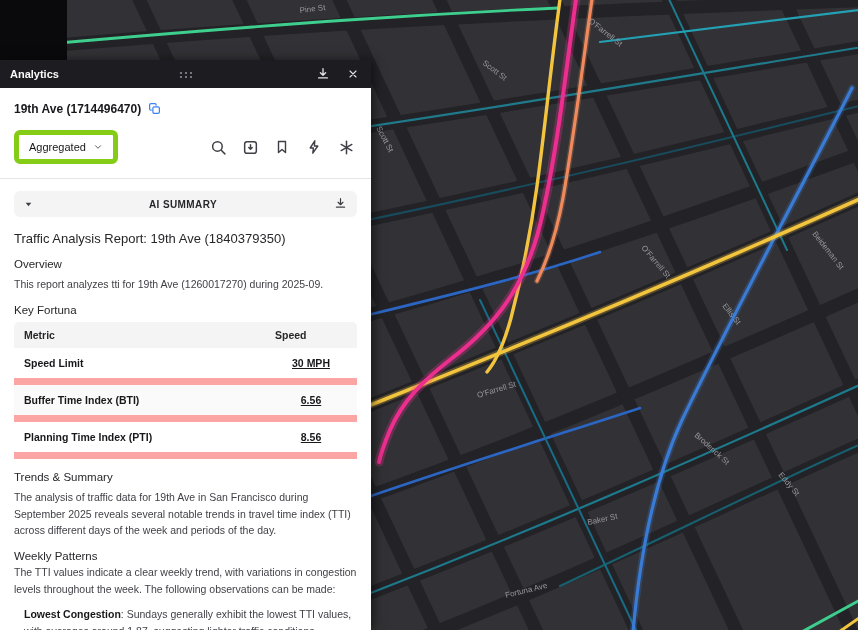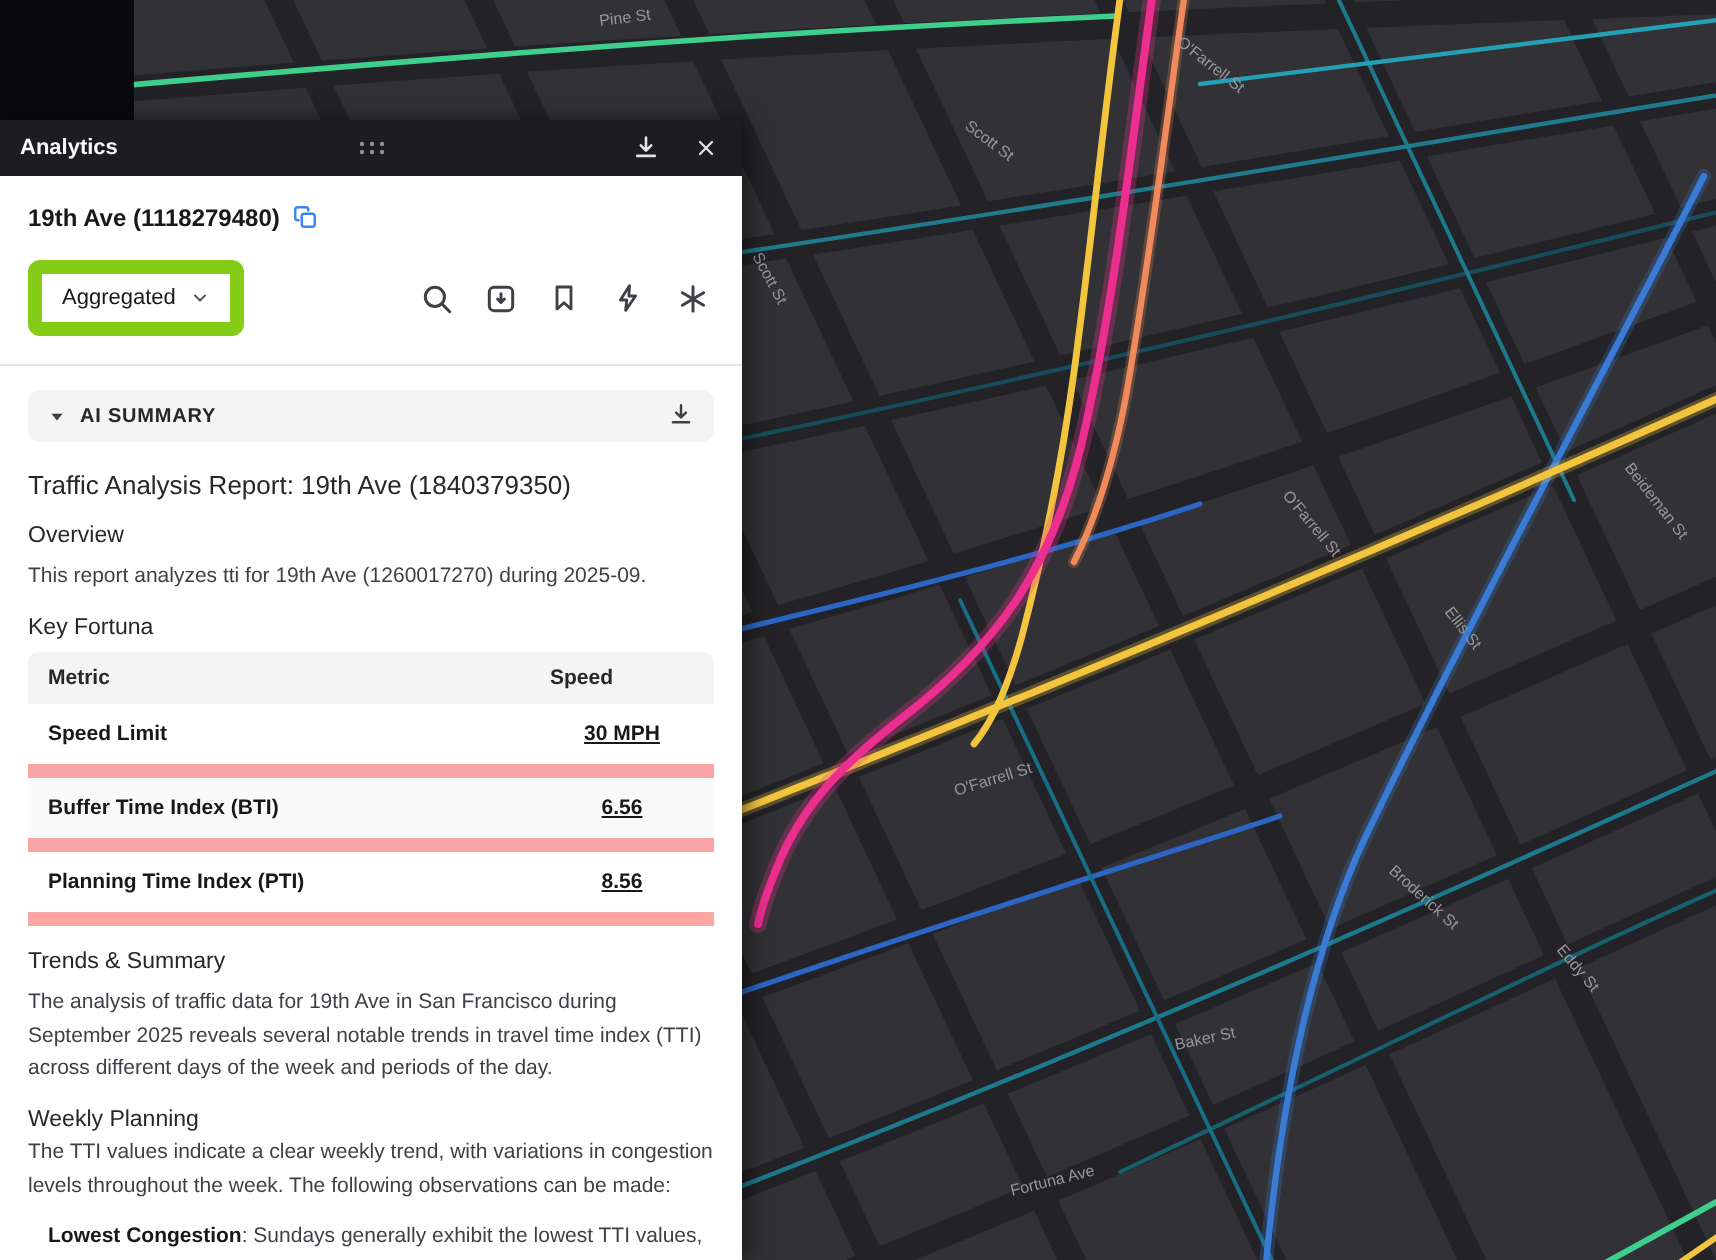--- a/index.html
+++ b/index.html
@@ -32,33 +32,33 @@
   .panel-body { flex:1; background:#fff; padding:12px 14px 0 14px; overflow:hidden; color:#18181b; }
 
   .street-row { display:flex; align-items:center; gap:6px; margin:2px 0 14px 0; }
   .street-name { font-size:12px; font-weight:bold; color:#18181b; }
   .copy-btn { background:none; border:none; padding:0; width:14px; height:14px; cursor:pointer; color:#3b82f6; }
   .copy-btn svg { stroke:currentColor; fill:none; stroke-width:1.5; stroke-linecap:round; stroke-linejoin:round; }
 
   .toolbar { display:flex; align-items:center; justify-content:space-between; margin-bottom:14px; }
   .dropdown {
     display:inline-flex; align-items:center; gap:7px; background:#fff;
-    border:7px solid #84cc16; border-radius:6px; padding:6px 10px;
+    border:5px solid #84cc16; border-radius:6px; padding:6px 10px;
     font-size:11px; color:#18181b; cursor:pointer; font-family:inherit;
   }
   .dropdown svg { stroke:#52525b; fill:none; stroke-width:1.5; stroke-linecap:round; stroke-linejoin:round; }
   .icon-row { display:flex; align-items:center; gap:10px; }
   .icon-btn { background:none; border:none; width:22px; height:22px; padding:0; cursor:pointer; color:#3f3f46; display:flex; align-items:center; justify-content:center; }
   .icon-btn svg { stroke:currentColor; fill:none; stroke-width:1.4; stroke-linecap:round; stroke-linejoin:round; }
 
   .divider { height:1px; background:#e4e4e7; margin:0 -14px; }
 
   .ai-bar {
     margin:12px 0 2px 0; background:#f4f4f5; border-radius:6px; height:26px;
-    display:flex; align-items:center; gap:7px; padding:0 10px; cursor:pointer;
+    display:flex; align-items:center; gap:7px; padding:0 10px; cursor:pointer;text-align:center;
   }
   .ai-bar-title { font-size:10px; font-weight:bold; letter-spacing:.4px; color:#27272a; flex:1; }
   .ai-dl { background:none; border:none; padding:0; width:14px; height:14px; color:#3f3f46; cursor:pointer; }
   .ai-dl svg { stroke:currentColor; fill:none; stroke-width:1.5; stroke-linecap:round; stroke-linejoin:round; }
 
   .report-title { font-size:13px; font-weight:400; color:#27272a; margin:14px 0 12px 0; }
   .sec-head { font-size:11.5px; font-weight:400; color:#27272a; margin:11px 0 6px 0; }
   .body-text { font-size:10.5px; line-height:1.6; color:#3f3f46; margin-bottom:4px; }
 
   table.metrics { width:100%; border-collapse:collapse; font-size:10.5px; margin:6px 0 12px 0; }
@@ -189,21 +189,21 @@
           <svg width="12" height="12" viewBox="0 0 16 16">
               <path d="M4 4l8 8M12 4l-8 8"></path>
             </svg>
         </button>
       </span>
     </header>
 
     <div class="panel-body">
 
       <div class="street-row">
-        <span class="street-name">19th Ave (1118279480)</span>
+        <span class="street-name">19th Ave (1714496470)</span>
         <button class="copy-btn">
           <svg width="13" height="13" viewBox="0 0 16 16">
             <rect x="6" y="6" width="8" height="8" rx="1.6"></rect>
             <path d="M4 10H3.5A1.5 1.5 0 0 1 2 8.5v-5A1.5 1.5 0 0 1 3.5 2h5A1.5 1.5 0 0 1 10 3.5V4"></path>
           </svg>
         </button>
       </div>
 
       <div class="toolbar">
         <button class="dropdown">
@@ -285,21 +285,21 @@
           <tr>
             <td class="metric-cell">Planning Time Index (PTI)</td>
             <td class="value-cell"><span>8.56</span></td>
           </tr>
         </tbody>
       </table>
 
       <h4 class="sec-head">Trends &amp; Summary</h4>
       <p class="body-text">The analysis of traffic data for 19th Ave in San Francisco during September 2025 reveals several notable trends in travel time index (TTI) across different days of the week and periods of the day.</p>
 
-      <h4 class="sec-head" style="margin-bottom:2px;">Weekly Planning</h4>
+      <h4 class="sec-head" style="margin-bottom:2px;">Weekly Patterns</h4>
       <p class="body-text">The TTI values indicate a clear weekly trend, with variations in congestion levels throughout the week. The following observations can be made:</p>
 
       <ul class="bullets">
         <li>
           <strong>Lowest Congestion</strong><span>: Sundays generally exhibit the lowest TTI values, with averages around 1.87, suggesting lighter traffic conditions.</span>
         </li>
         <li>
           <strong>Peak Congestion</strong><span>: Saturdays show the highest TTI, peaking at 5.00</span>
         </li>
       </ul>

